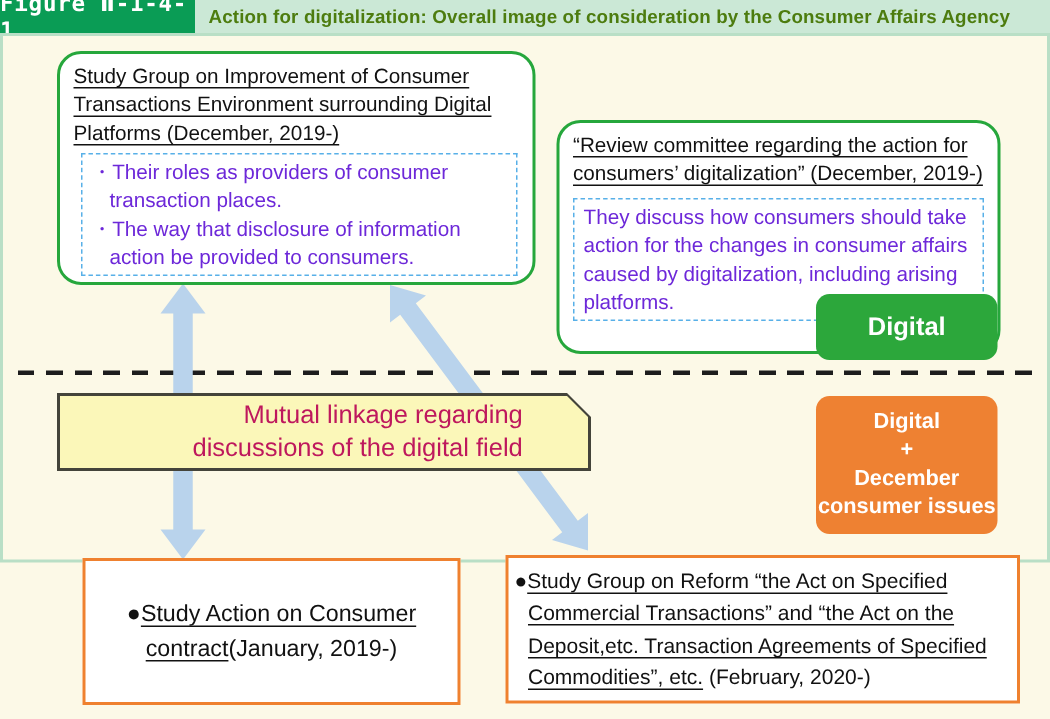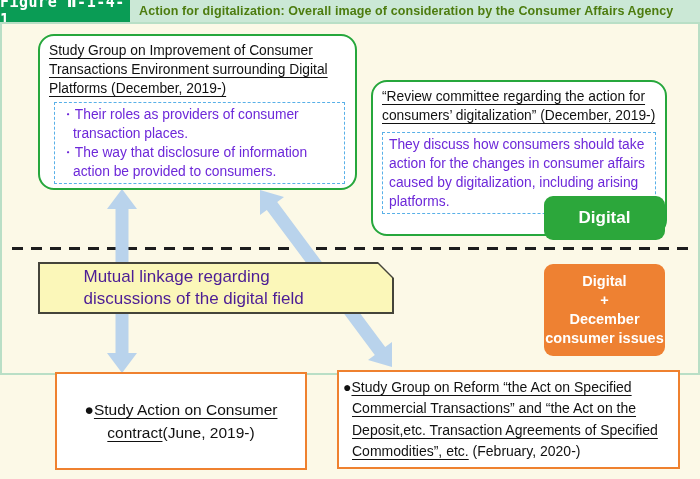--- a/index.html
+++ b/index.html
@@ -56,21 +56,21 @@
   
   .note-outer{
     background:#44443a;z-index:3;
     clip-path:polygon(0 0, calc(100% - 16px) 0, 100% 16px, 100% 100%, 0 100%);
   }
   .note-inner{
     position:absolute;inset:2px;background:#fbf7b9;
     clip-path:polygon(0 0, calc(100% - 14px) 0, 100% 14px, 100% 100%, 0 100%);
     display:flex;align-items:center;justify-content:center;
   }
-  .note-text{width:265px;text-align:left;font-size:17px;line-height:22px;color:#4c1d95;}
+  .note-text{width:265px;text-align:right;font-size:17px;line-height:22px;color:#be185d;}
   
   .orange-box{
     background:#fff;border:2.5px solid #ef812f;z-index:2;color:#111;
     display:flex;align-items:center;justify-content:center;margin-left:15px;
   }
   .u{text-decoration:underline;text-underline-offset:3px;text-decoration-thickness:1.3px;}
   .bl-text{width:208px;text-align:center;font-size:15.5px;line-height:23px;}
   .br-text{width:322px;text-align:left;font-size:14px;line-height:21.5px;padding-left:9px;text-indent:-9px;}
 </style>
 </head>
@@ -112,20 +112,20 @@
     <div>consumer issues</div>
   </div>
 
   <div class="abs note-outer" style="left:36px;top:238px;width:356px;height:52px;">
     <div class="note-inner">
       <div class="note-text">Mutual linkage regarding discussions of the digital field</div>
     </div>
   </div>
 
   <div class="abs orange-box" style="left:38px;top:348px;width:252px;height:98px;">
-    <div class="bl-text"><span>●</span><span class="u">Study Action on Consumer contract</span><span>(June, 2019-)</span></div>
+    <div class="bl-text"><span>●</span><span class="u">Study Action on Consumer contract</span><span>(January, 2019-)</span></div>
   </div>
 
   <div class="abs orange-box" style="left:320px;top:346px;width:343px;height:99px;">
     <div class="br-text"><span>●</span><span class="u">Study Group on Reform “the Act on Specified Commercial Transactions” and “the Act on the Deposit,etc. Transaction Agreements of Specified Commodities”, etc.</span><span> (February, 2020-)</span></div>
   </div>
 
 </div>
 
 </body></html>

